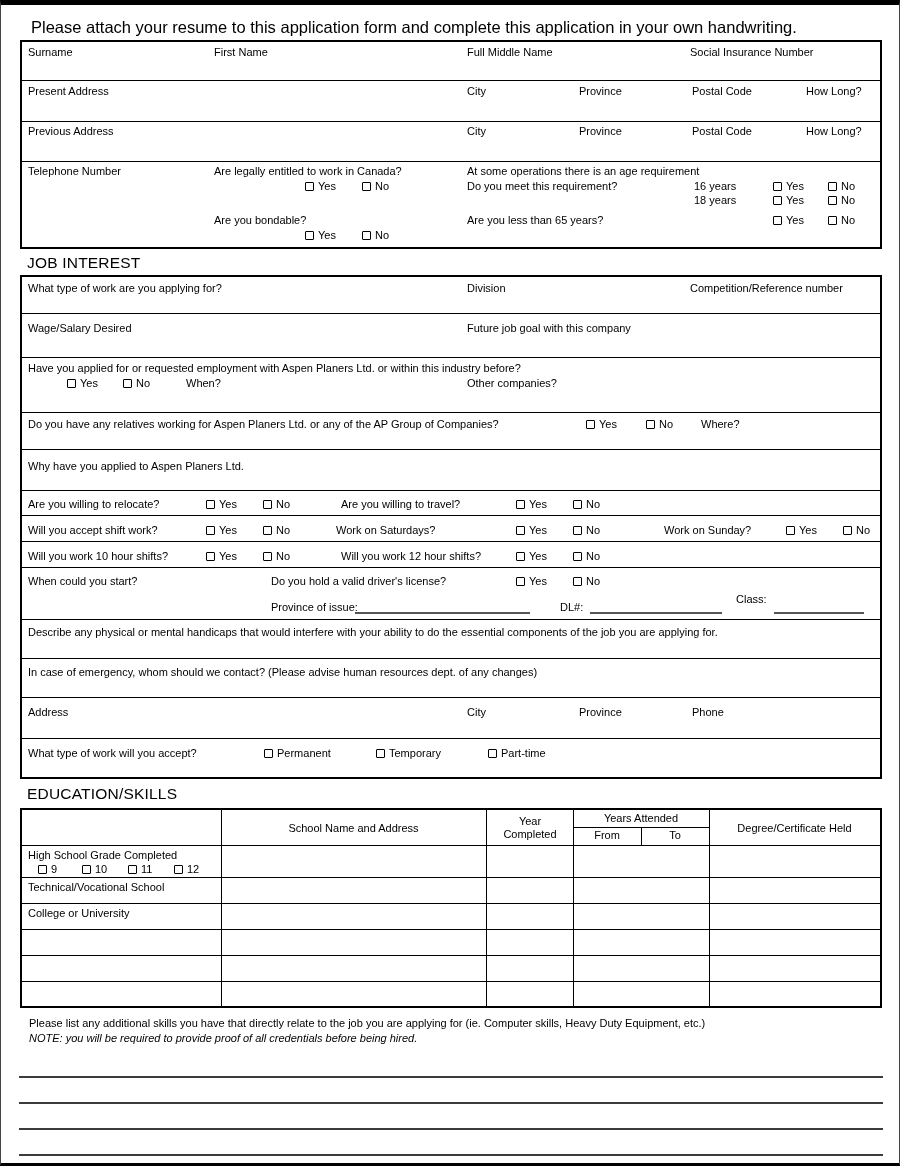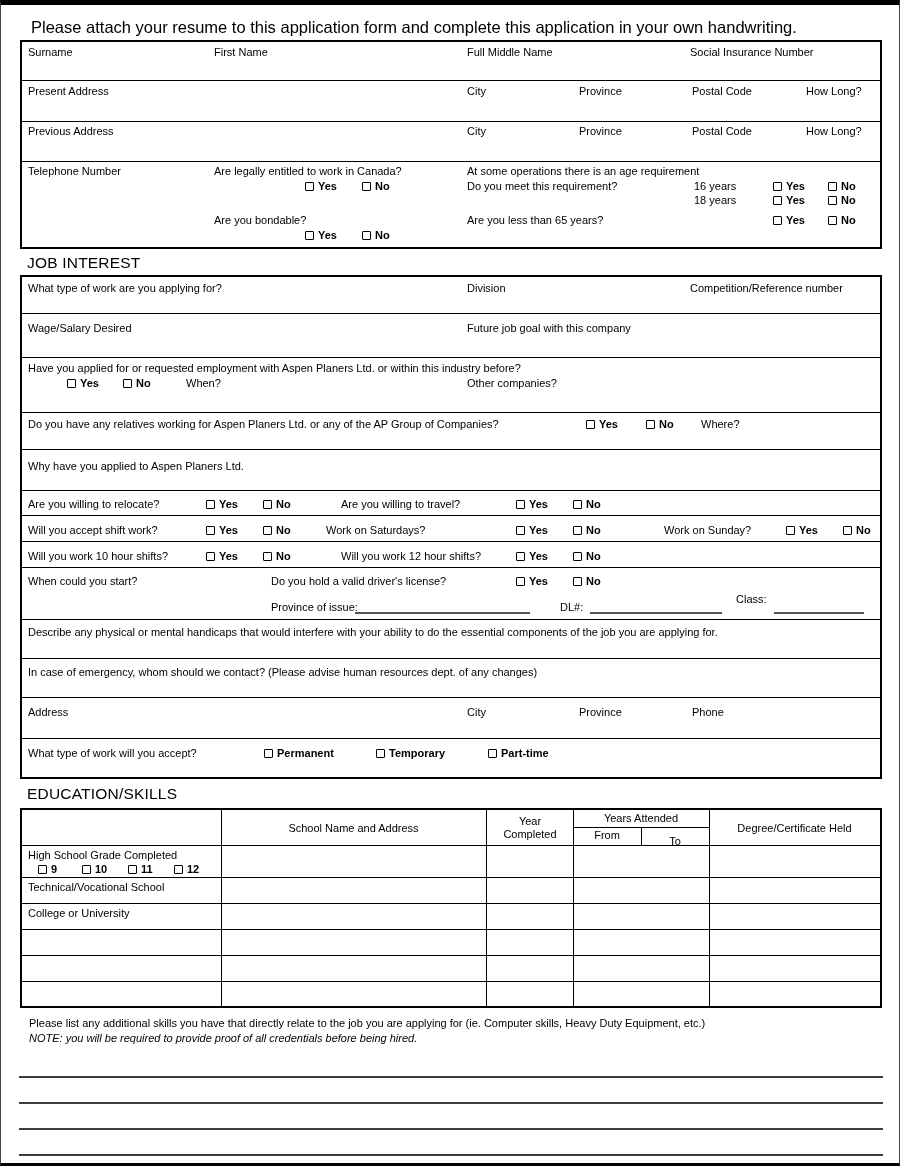--- a/index.html
+++ b/index.html
@@ -9,21 +9,21 @@
     box-sizing:border-box;border:1px solid #444;border-top:5px solid #000;border-bottom:3px solid #000;
     overflow:hidden;
   }
   .t{position:absolute;white-space:nowrap;line-height:13px;}
   .c{text-align:center;white-space:normal;}
   .box{position:absolute;border:2px solid #000;background:#fff;box-sizing:border-box;}
   .hl{position:absolute;left:0;right:0;height:1px;background:#000;}
   .vl{position:absolute;top:0;bottom:0;width:1px;background:#000;}
   .cb{display:inline-block;width:7px;height:7px;border:1.5px solid #000;border-radius:1px;
       margin-right:4px;vertical-align:-1px;background:#fff;font-style:normal;}
-  .cl{font-weight:bold;font-style:normal;}
+  .cl{font-weight:normal;font-style:normal;}
   .head{font-size:16.5px;line-height:20px;}
   .sect{font-size:15.5px;line-height:18px;letter-spacing:.2px;}
   .ul{position:absolute;height:2px;background:#555;}
   .wl{position:absolute;left:18px;width:864px;height:2px;background:#3c3c3c;}
   .it{font-style:italic;}
 </style>
 </head>
 <body>
 
 <div class="page">
@@ -115,21 +115,21 @@
     <span class="t" style="left:6px;top:221px">Are you willing to relocate?</span>
     <span class="t" style="left:184px;top:221px"><i class="cb"></i><b class="cl">Yes</b></span>
     <span class="t" style="left:241px;top:221px"><i class="cb"></i><b class="cl">No</b></span>
     <span class="t" style="left:319px;top:221px">Are you willing to travel?</span>
     <span class="t" style="left:494px;top:221px"><i class="cb"></i><b class="cl">Yes</b></span>
     <span class="t" style="left:551px;top:221px"><i class="cb"></i><b class="cl">No</b></span>
 
     <span class="t" style="left:6px;top:247px">Will you accept shift work?</span>
     <span class="t" style="left:184px;top:247px"><i class="cb"></i><b class="cl">Yes</b></span>
     <span class="t" style="left:241px;top:247px"><i class="cb"></i><b class="cl">No</b></span>
-    <span class="t" style="left:304px;top:247px">Work on Saturdays?</span>
+    <span class="t" style="left:314px;top:247px">Work on Saturdays?</span>
     <span class="t" style="left:494px;top:247px"><i class="cb"></i><b class="cl">Yes</b></span>
     <span class="t" style="left:551px;top:247px"><i class="cb"></i><b class="cl">No</b></span>
     <span class="t" style="left:642px;top:247px">Work on Sunday?</span>
     <span class="t" style="left:764px;top:247px"><i class="cb"></i><b class="cl">Yes</b></span>
     <span class="t" style="left:821px;top:247px"><i class="cb"></i><b class="cl">No</b></span>
 
     <span class="t" style="left:6px;top:273px">Will you work 10 hour shifts?</span>
     <span class="t" style="left:184px;top:273px"><i class="cb"></i><b class="cl">Yes</b></span>
     <span class="t" style="left:241px;top:273px"><i class="cb"></i><b class="cl">No</b></span>
     <span class="t" style="left:319px;top:273px">Will you work 12 hour shifts?</span>
@@ -174,21 +174,21 @@
     <div class="hl" style="top:67px"></div>
     <div class="hl" style="top:93px"></div>
     <div class="hl" style="top:119px"></div>
     <div class="hl" style="top:145px"></div>
     <div class="hl" style="top:171px"></div>
 
     <div class="t c" style="left:199px;width:265px;top:12px">School Name and Address</div>
     <div class="t c" style="left:472px;width:72px;top:5px">Year Completed</div>
     <div class="t c" style="left:551px;width:136px;top:2px">Years Attended</div>
     <div class="t c" style="left:551px;width:68px;top:19px">From</div>
-    <div class="t c" style="left:619px;width:68px;top:25px">To</div>
+    <div class="t c" style="left:619px;width:68px;top:19px">To</div>
     <div class="t c" style="left:687px;width:171px;top:12px">Degree/Certificate Held</div>
 
     <span class="t" style="left:6px;top:39px">High School Grade Completed</span>
     <span class="t" style="left:16px;top:53px"><i class="cb"></i><b class="cl">9</b></span>
     <span class="t" style="left:60px;top:53px"><i class="cb"></i><b class="cl">10</b></span>
     <span class="t" style="left:106px;top:53px"><i class="cb"></i><b class="cl">11</b></span>
     <span class="t" style="left:152px;top:53px"><i class="cb"></i><b class="cl">12</b></span>
 
     <span class="t" style="left:6px;top:71px">Technical/Vocational School</span>
     <span class="t" style="left:6px;top:97px">College or University</span>

